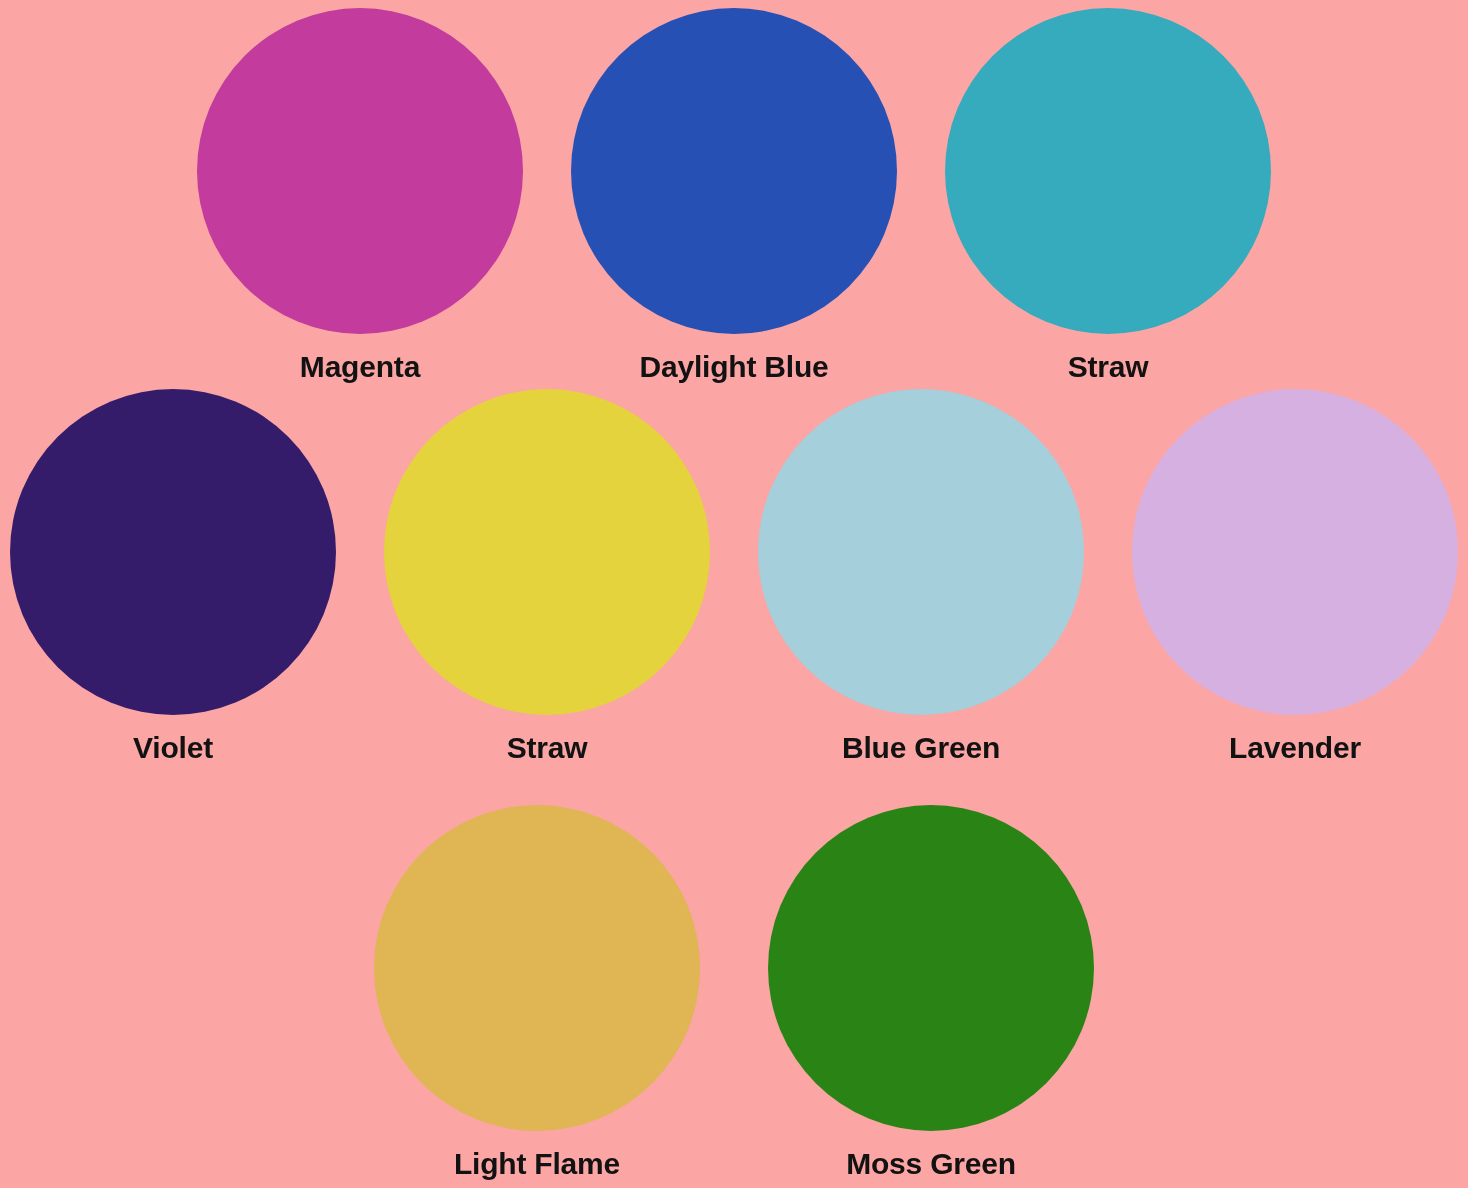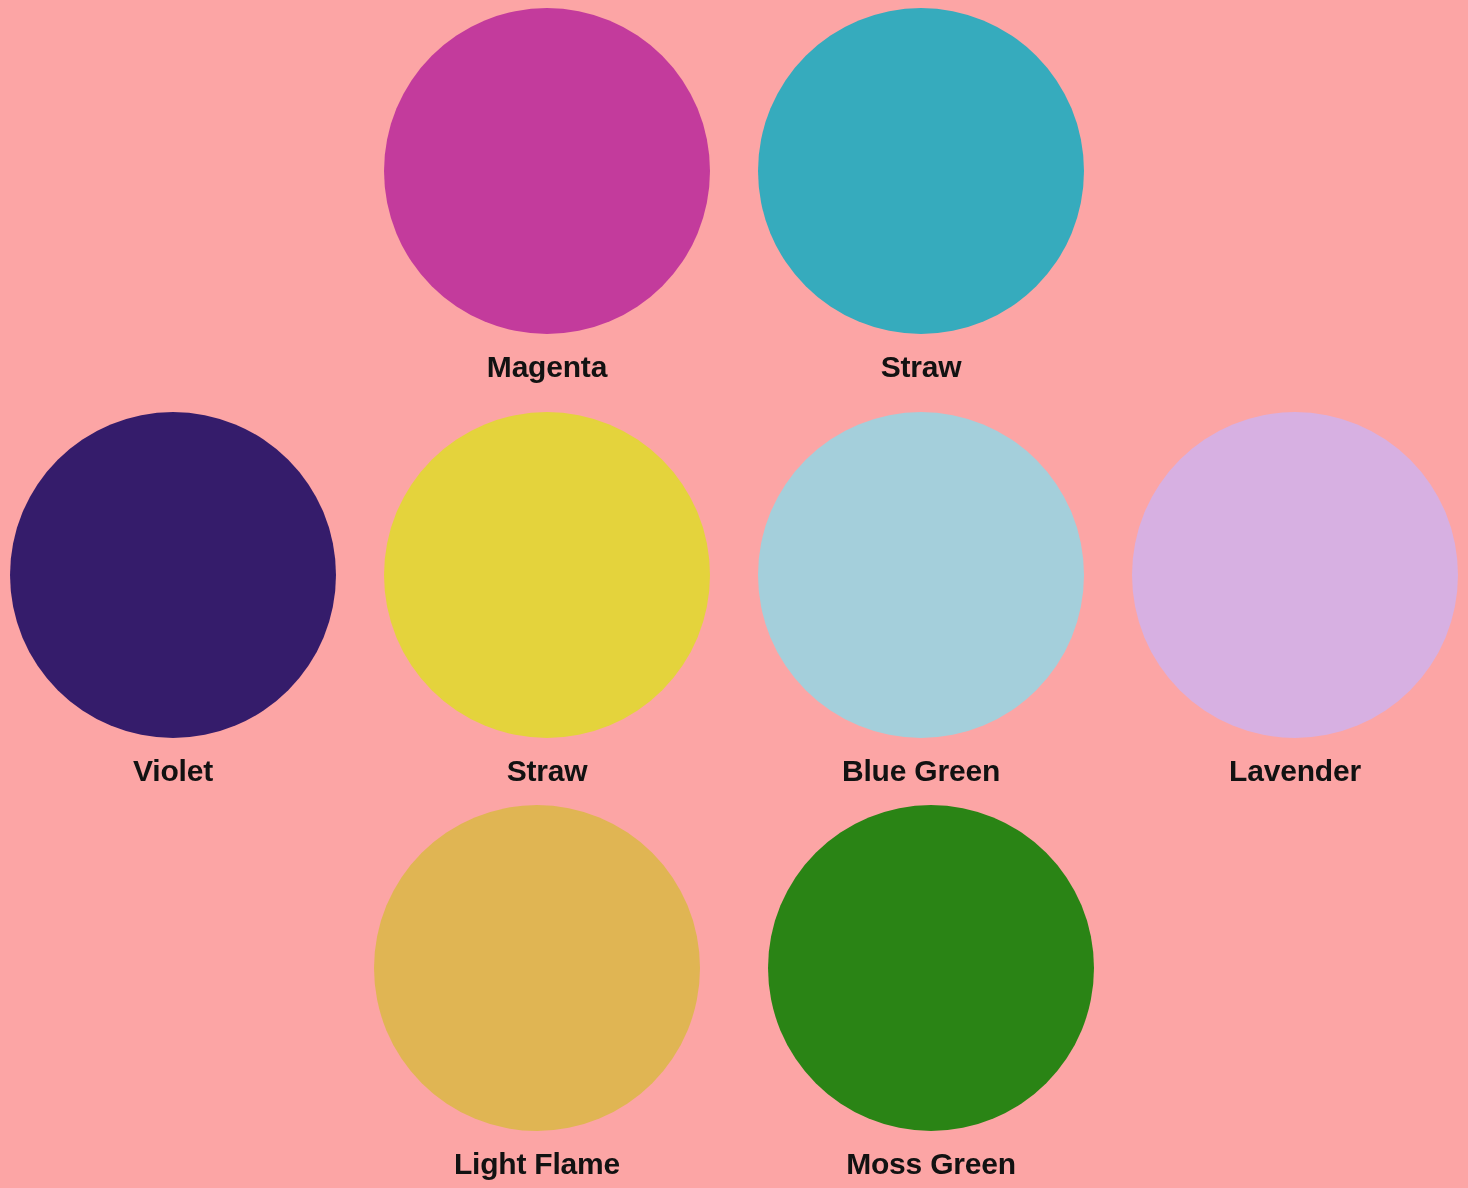--- a/index.html
+++ b/index.html
@@ -26,21 +26,21 @@
   .swatch-row {
     position: absolute;
     left: 0;
     width: 1468px;
     display: flex;
     justify-content: center;
     align-items: flex-start;
   }
 
   .swatch-row.row-1 { top: 8px; }
-  .swatch-row.row-2 { top: 412px; }
+  .swatch-row.row-2 { top: 389px; }
   .swatch-row.row-3 { top: 805px; }
 
   .swatch-row.row-1 { gap: 48px; }
   .swatch-row.row-2 { gap: 48px; }
   .swatch-row.row-3 { gap: 68px; }
 
   .swatch {
     width: 326px;
     display: flex;
     flex-direction: column;
@@ -69,20 +69,24 @@
 <body>
 
 <div id="palette-sheet" style="background: #fca5a5;">
 
   <div class="swatch-row row-1">
     <div class="swatch">
       <div class="swatch-disc" style="background-color: rgb(195, 59, 156);"></div>
       <div class="swatch-label" style="color: rgb(18, 18, 18);">Magenta</div>
     </div>
     <div class="swatch">
+      <div class="swatch-disc" style="background-color: rgb(38, 80, 180);"></div>
+      <div class="swatch-label" style="color: rgb(18, 18, 18);">Daylight Blue</div>
+    </div>
+    <div class="swatch">
       <div class="swatch-disc" style="background-color: rgb(54, 171, 189);"></div>
       <div class="swatch-label" style="color: rgb(18, 18, 18);">Straw</div>
     </div>
   </div>
 
   <div class="swatch-row row-2">
     <div class="swatch">
       <div class="swatch-disc" style="background-color: rgb(53, 28, 107);"></div>
       <div class="swatch-label" style="color: rgb(18, 18, 18);">Violet</div>
     </div>

